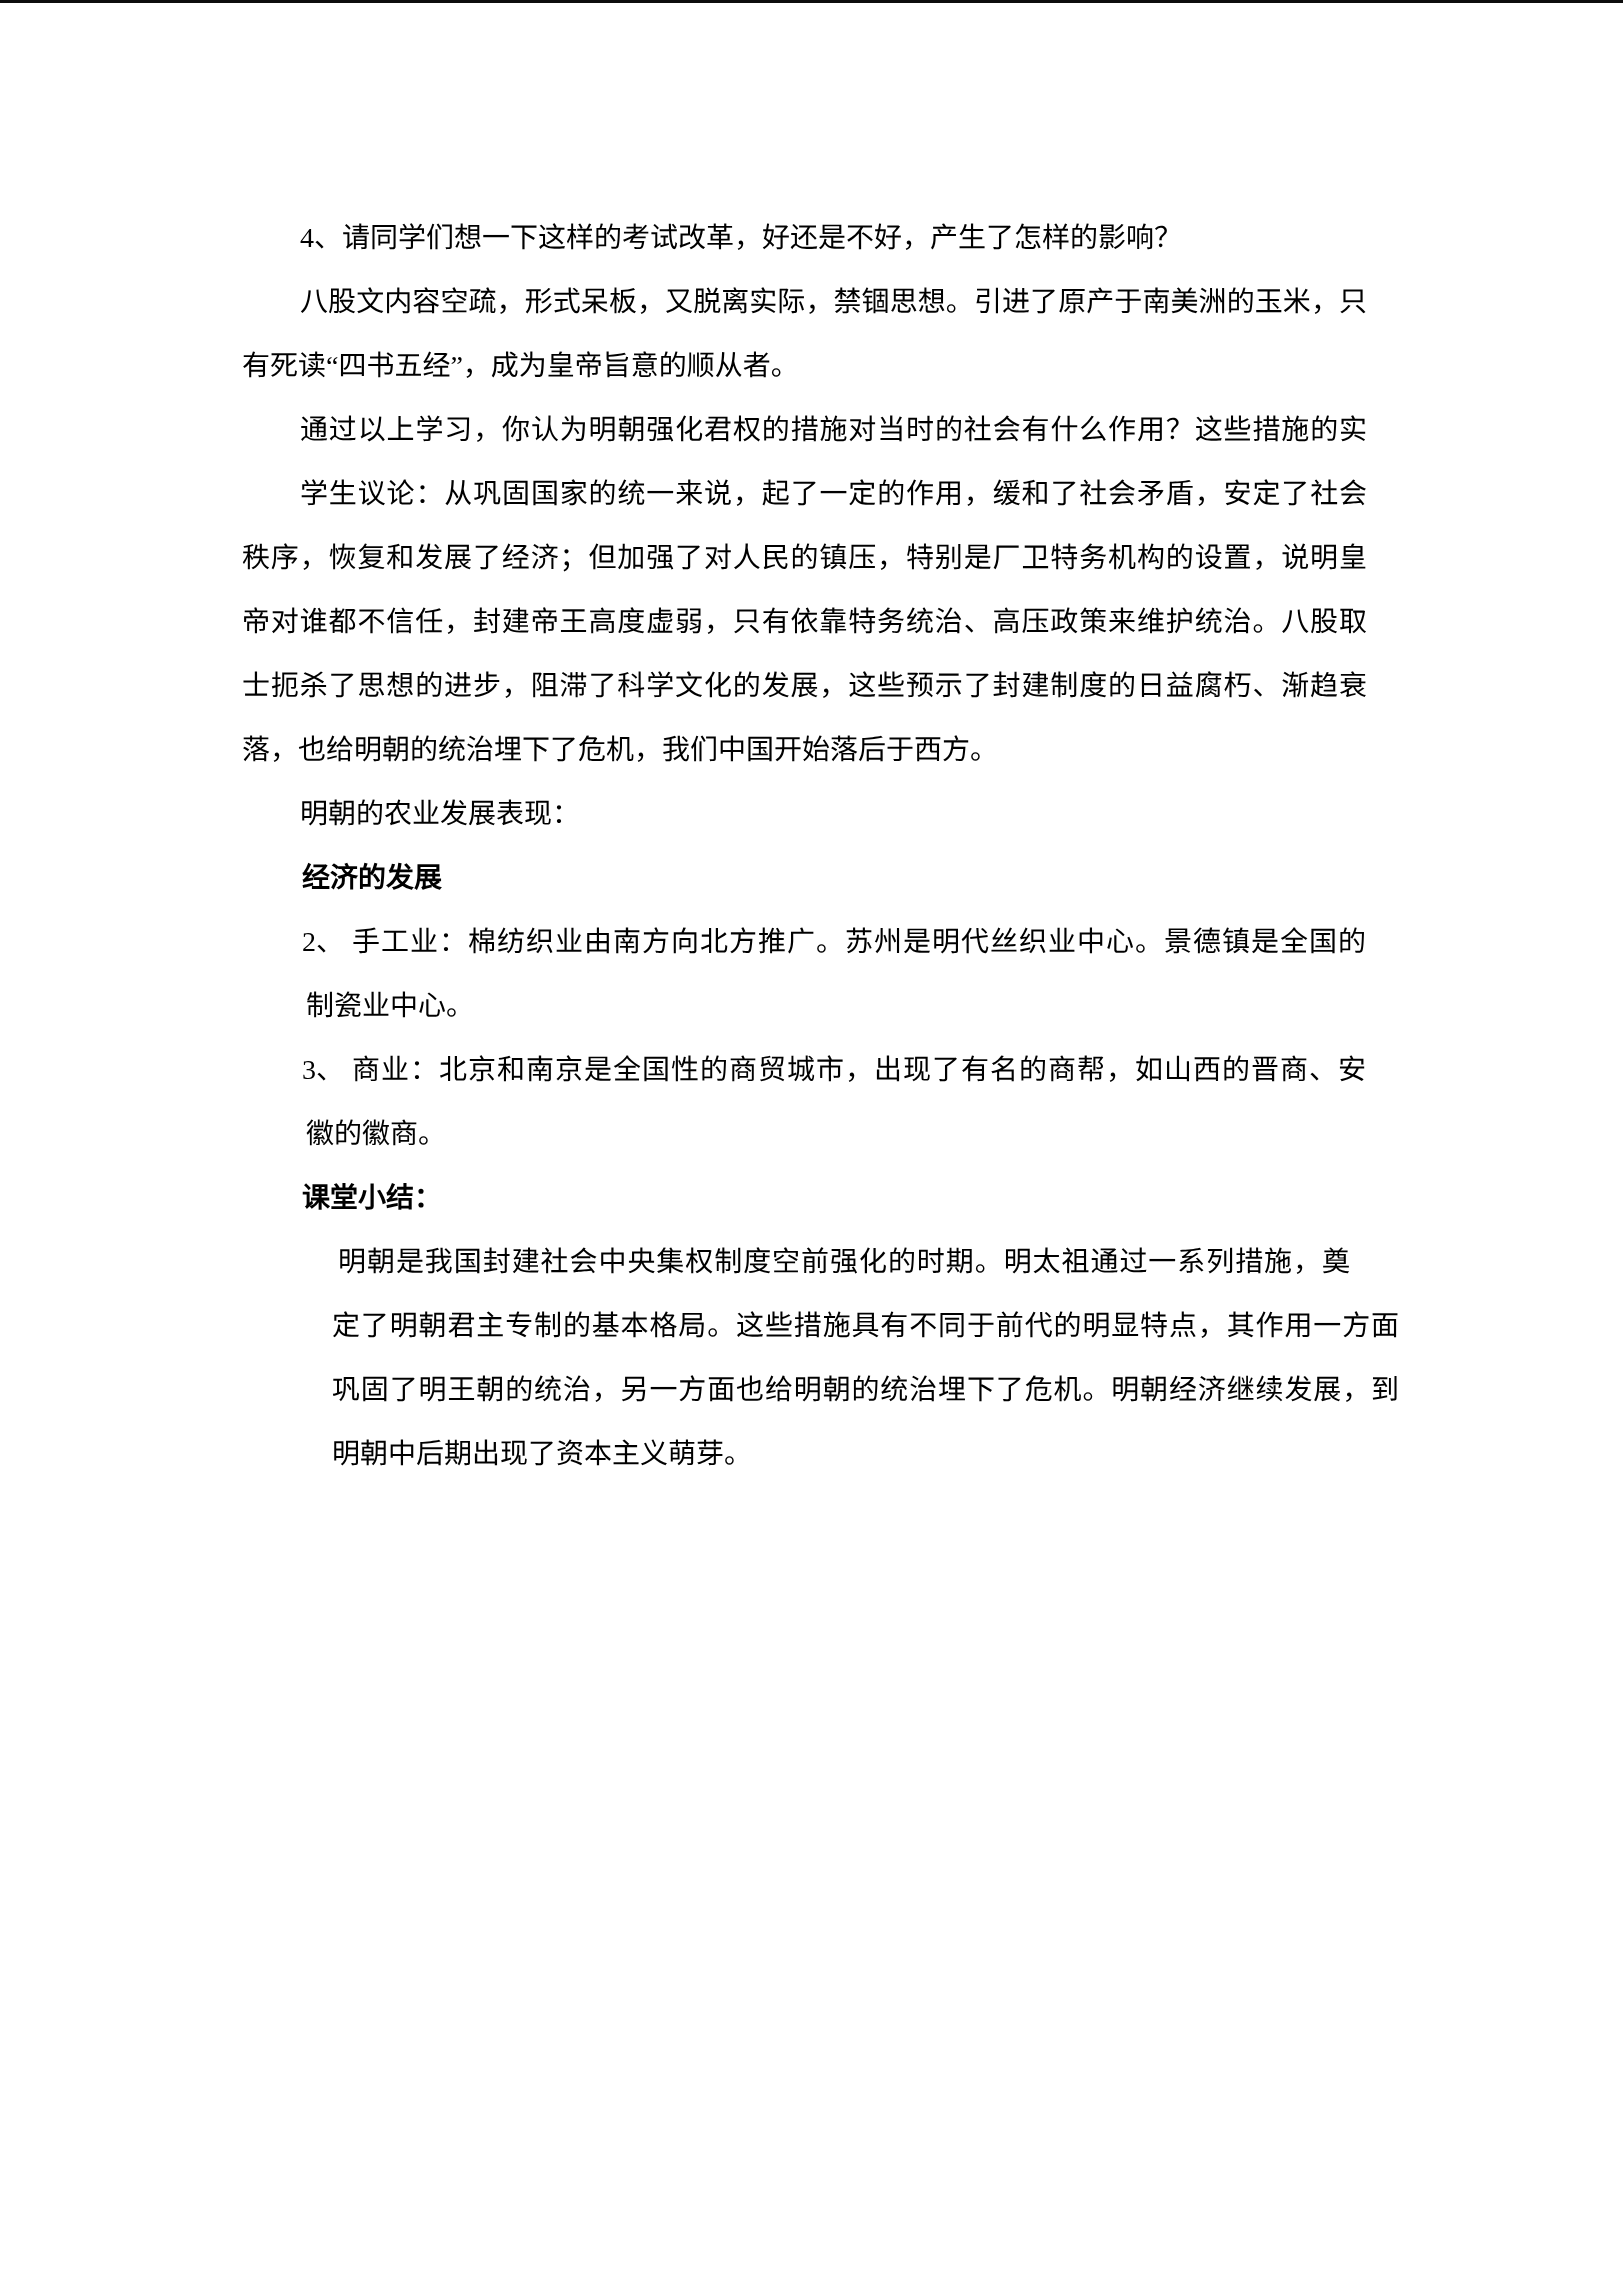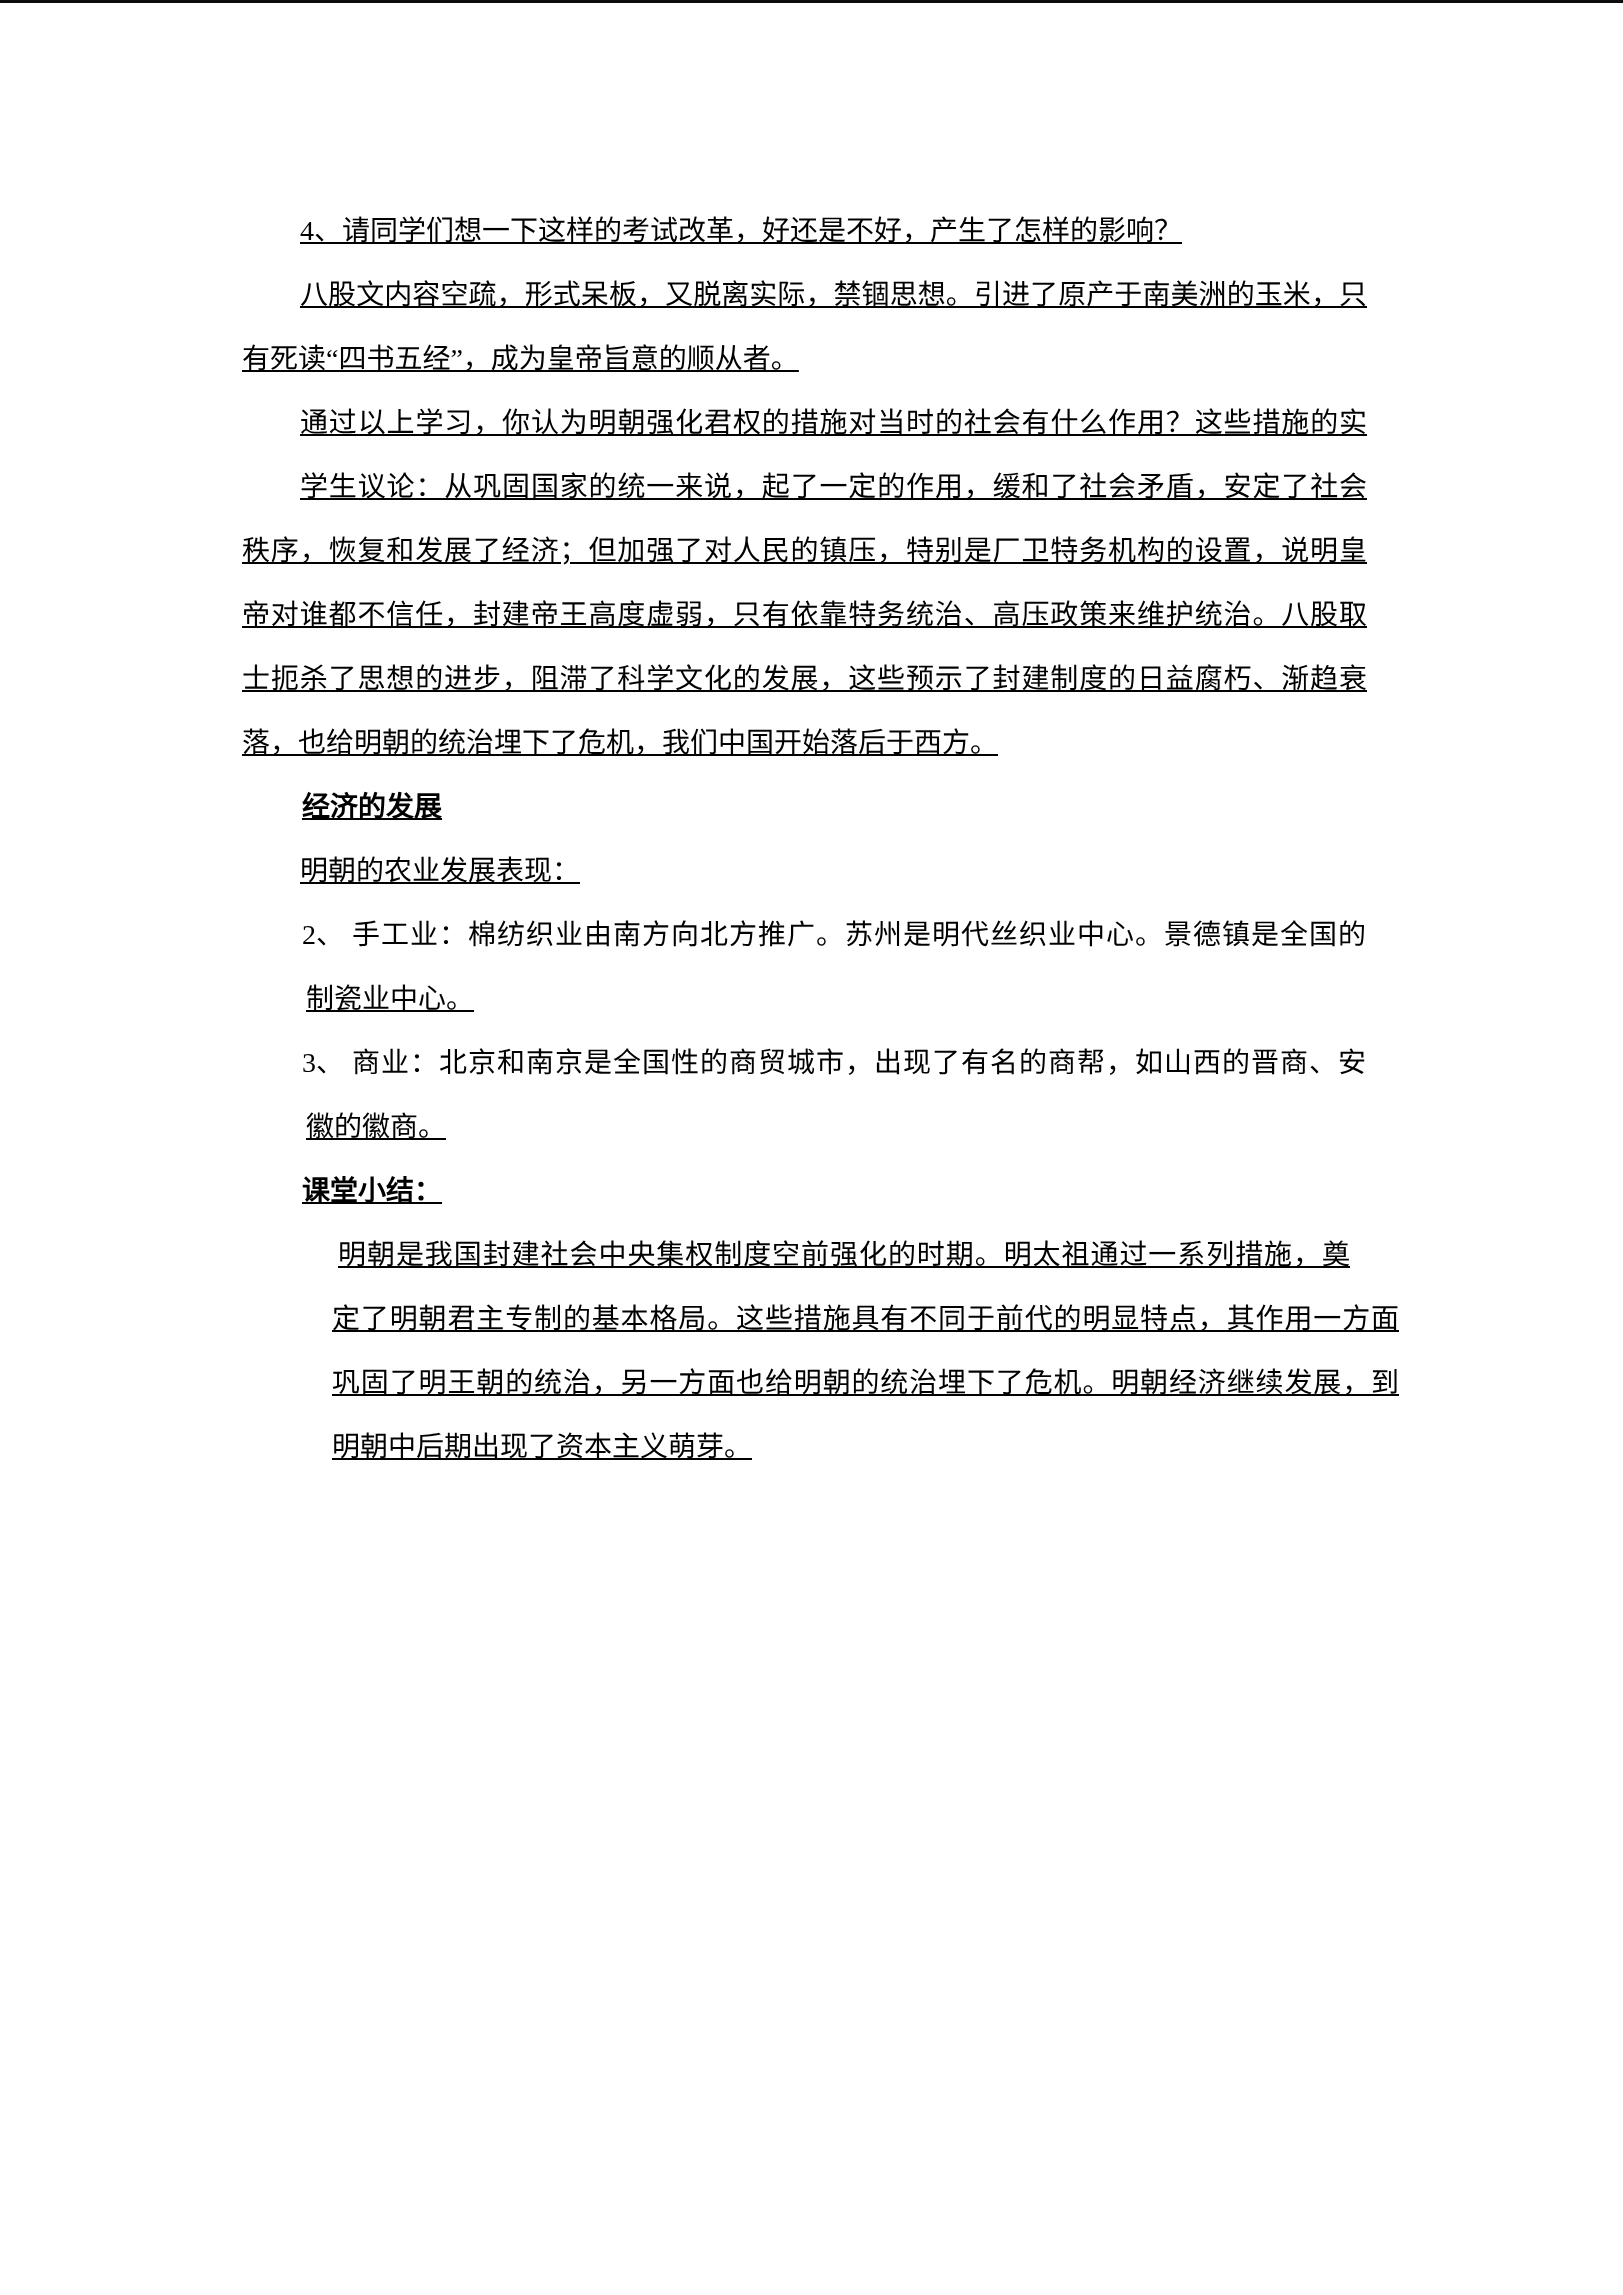--- a/index.html
+++ b/index.html
@@ -19,23 +19,22 @@
     position: absolute;
     left: 0;
     top: 0;
     width: 1623px;
     height: 3.4px;
     background: #0d0d0d;
   }
   .text-block {
     position: absolute;
     left: 242px;
-    top: 199px;
+    top: 206px;
     width: 1125px;
-    text-decoration: underline;
   }
   .line {
     height: 64px;
     line-height: 64px;
     font-size: 28px;
     white-space: nowrap;
     color: #000000;
   }
   
   .line.indent     { margin-left: 58px; }
@@ -85,22 +84,22 @@
 <div class="text-block" id="text-block">
     <div class="line indent">4、请同学们想一下这样的考试改革，好还是不好，产生了怎样的影响？</div>
     <div class="line indent j">八股文内容空疏，形式呆板，又脱离实际，禁锢思想。引进了原产于南美洲的玉米，只</div>
     <div class="line flush">有死读“四书五经”，成为皇帝旨意的顺从者。</div>
     <div class="line indent j">通过以上学习，你认为明朝强化君权的措施对当时的社会有什么作用？这些措施的实</div>
     <div class="line indent j">学生议论：从巩固国家的统一来说，起了一定的作用，缓和了社会矛盾，安定了社会</div>
     <div class="line flush j">秩序，恢复和发展了经济；但加强了对人民的镇压，特别是厂卫特务机构的设置，说明皇</div>
     <div class="line flush j">帝对谁都不信任，封建帝王高度虚弱，只有依靠特务统治、高压政策来维护统治。八股取</div>
     <div class="line flush j">士扼杀了思想的进步，阻滞了科学文化的发展，这些预示了封建制度的日益腐朽、渐趋衰</div>
     <div class="line flush">落，也给明朝的统治埋下了危机，我们中国开始落后于西方。</div>
+    <div class="line indent">明朝的农业发展表现：</div>
     <div class="line heading">经济的发展</div>
-    <div class="line indent">明朝的农业发展表现：</div>
     <div class="line list j"><span class="num">2、</span><span class="txt">手工业：棉纺织业由南方向北方推广。苏州是明代丝织业中心。景德镇是全国的</span></div>
     <div class="line list-cont">制瓷业中心。</div>
     <div class="line list j"><span class="num">3、</span><span class="txt">商业：北京和南京是全国性的商贸城市，出现了有名的商帮，如山西的晋商、安</span></div>
     <div class="line list-cont">徽的徽商。</div>
     <div class="line heading">课堂小结：</div>
     <div class="line p2-first j">明朝是我国封建社会中央集权制度空前强化的时期。明太祖通过一系列措施，奠</div>
     <div class="line p2 j">定了明朝君主专制的基本格局。这些措施具有不同于前代的明显特点，其作用一方面</div>
     <div class="line p2 j">巩固了明王朝的统治，另一方面也给明朝的统治埋下了危机。明朝经济继续发展，到</div>
     <div class="line p2">明朝中后期出现了资本主义萌芽。</div>
   </div>

